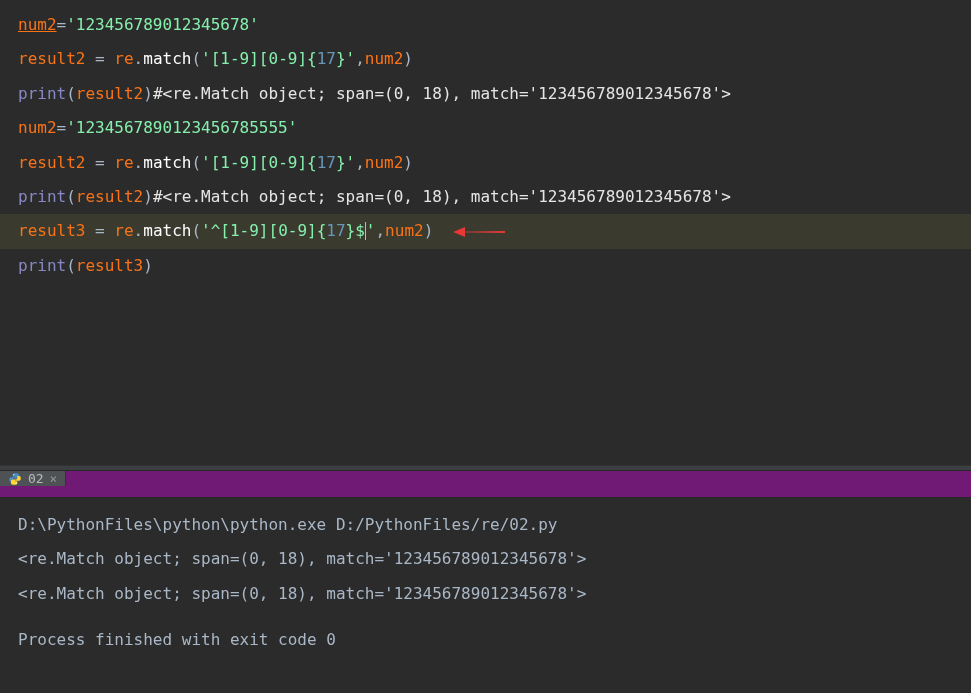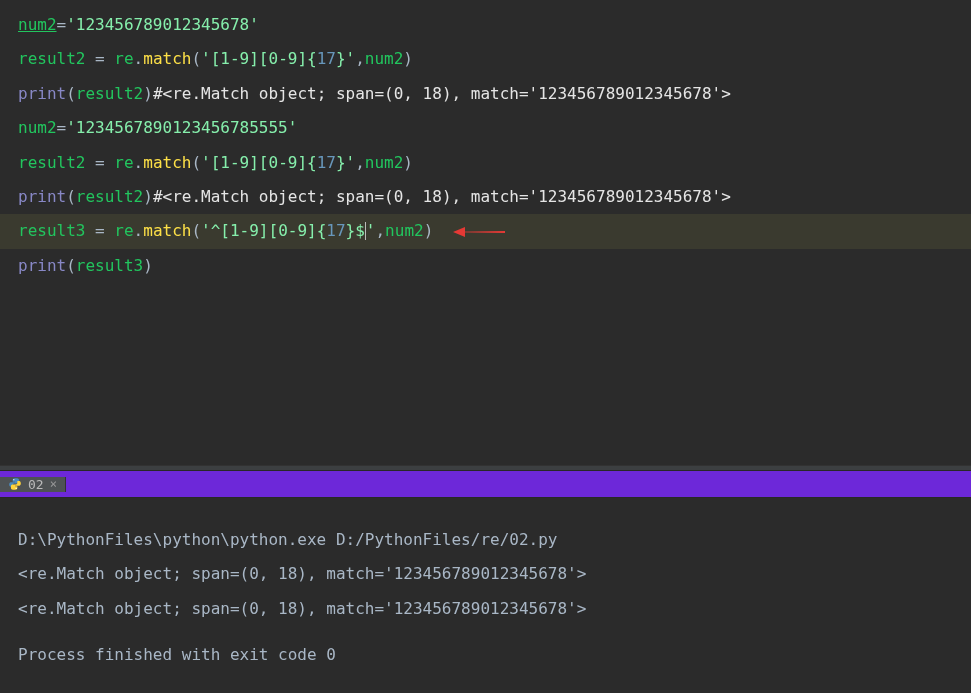--- a/index.html
+++ b/index.html
@@ -23,26 +23,26 @@
 }
 .line {
   padding: 6px 18px;
   line-height: 1.4;
   white-space: pre;
   position: relative;
 }
 .line.highlighted {
   background: #3a3a2f;
 }
-.var { color: #22c55e; }
+.var { color: #f97316; }
 .var-underline { text-decoration: underline; }
 .op { color: #a9b7c6; }
 .str { color: #86efac; }
 .num { color: #6897bb; }
-.func { color: #fde047; margin-top: 22px; }
+.func { color: #ffffff; margin-top: 22px; }
 .builtin { color: #8888c6; }
 .comment { color: #e5e5e5; text-align: center; }
 .cursor {
   display: inline-block;
   width: 1px;
   height: 18px;
   background: #bbbbbb;
   vertical-align: middle;
   position: relative;
   top: -1px;
@@ -68,24 +68,24 @@
   vertical-align: middle;
   margin-right: -2px;
 }
 .divider {
   height: 6px;
   background: #3c3f41;
   border-top: 1px solid #323232;
   border-bottom: 1px solid #282828;
 }
 .tabs {
-  background: #6d28d9;
+  background: #701a75;
   height: 27px;
   display: flex;
-  align-items: center;
+  align-items: flex-start;
   border-bottom: 1px solid #282828;
 }
 .tab {
   display: flex;
   align-items: center;
   padding: 0 8px;
   gap: 6px;
   background: #4e5254;
   font-size: 13px;
   color: #bbbbbb;
@@ -102,21 +102,20 @@
   font-size: 12px;
   color: #999;
 }
 .console {
   flex: 1;
   background: #2b2b2b;
   padding: 10px 18px;
   font-size: 16px;
   color: #a9b7c6;
   position: relative;
-  margin-top: 15px;
 }
 .console .line2 {
   padding: 6px 0;
   white-space: pre;
   line-height: 1.4;
 }
 .small-arrow {
   display: inline-block;
   position: relative;
   margin-left: 8px;

